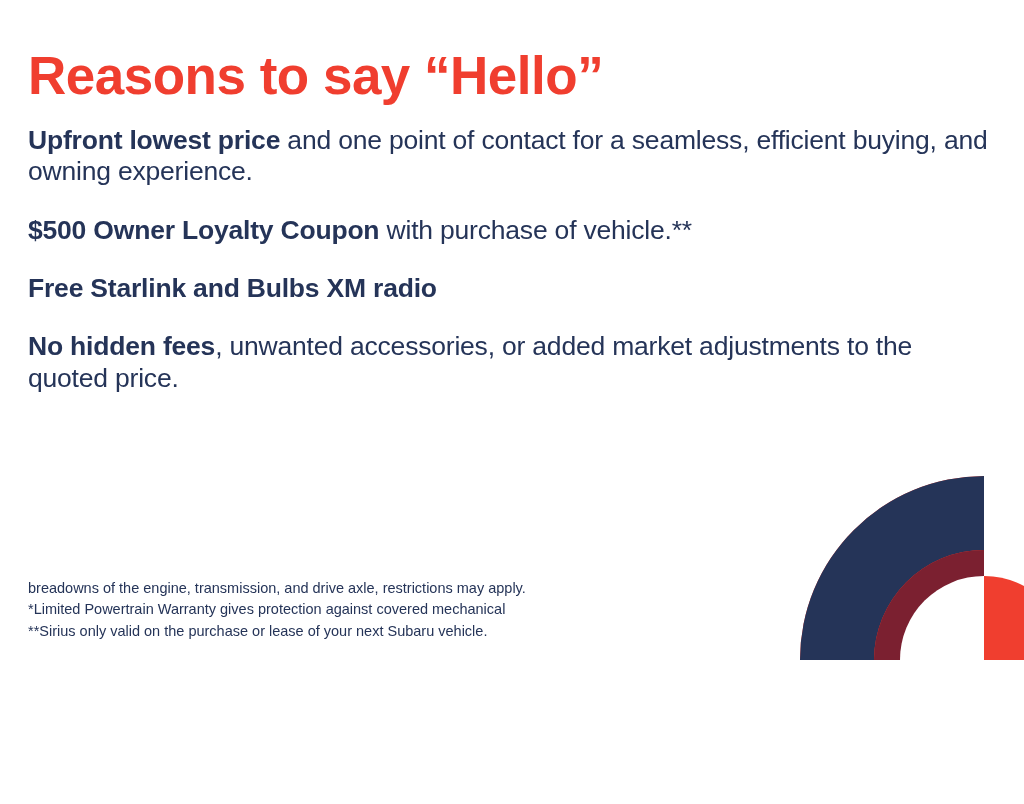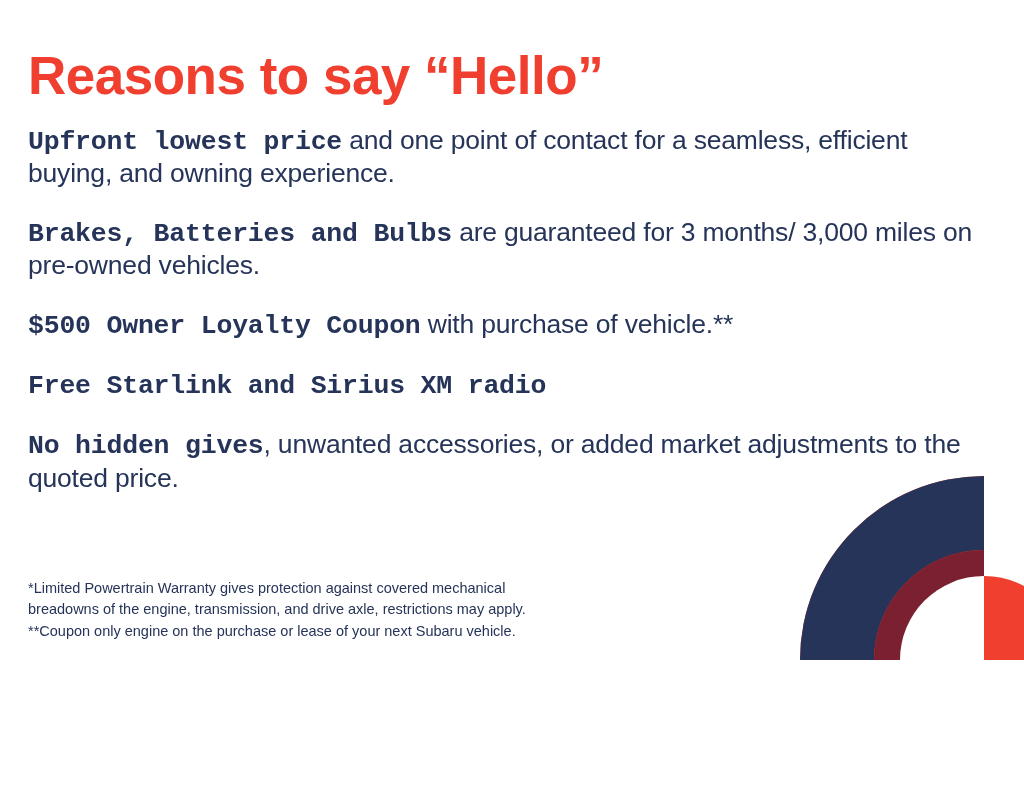--- a/index.html
+++ b/index.html
@@ -56,21 +56,20 @@
     font-size: 26.5px;
     line-height: 1.20;
     margin-bottom: 22px;
     letter-spacing: -0.2px;
   }
   .reason:last-child {
     margin-bottom: 0;
   }
   .reason b {
     font-weight: bold;
-    font-family: Liberation Mono, monospace;
   }
   .reason .rest {
     font-weight: normal;
   }
 
   
   .footnotes {
     position: absolute;
     left: 28px;
     bottom: 18px;
@@ -85,30 +84,29 @@
 </style>
 </head>
 <body>
 
 <div class="page">
 
   <h1 class="headline">Reasons to say “Hello”</h1>
 
   <div class="reasons">
     <p class="reason"><b>Upfront lowest price</b><span class="rest"> and one point of contact for a seamless, efficient buying, and owning experience.</span></p>
-    <p class="reason"><b>Brakes, Batteries and Bulbs</b><span class="rest"> are guaranteed for 3 months/ 3,000 miles on pre-owned vehicles.</span></p>
     <p class="reason"><b>$500 Owner Loyalty Coupon</b><span class="rest"> with purchase of vehicle.**</span></p>
-    <p class="reason"><b>Free Starlink and Sirius XM radio</b><span class="rest"></span></p>
-    <p class="reason"><b>No hidden gives</b><span class="rest">, unwanted accessories, or added market adjustments to the quoted price.</span></p>
+    <p class="reason"><b>Free Starlink and Bulbs XM radio</b><span class="rest"></span></p>
+    <p class="reason"><b>No hidden fees</b><span class="rest">, unwanted accessories, or added market adjustments to the quoted price.</span></p>
   </div>
 
   <div class="footnotes">
+    <div>breadowns of the engine, transmission, and drive axle, restrictions may apply.</div>
     <div>*Limited Powertrain Warranty gives protection against covered mechanical</div>
-    <div>breadowns of the engine, transmission, and drive axle, restrictions may apply.</div>
-    <div>**Coupon only engine on the purchase or lease of your next Subaru vehicle.</div>
+    <div>**Sirius only valid on the purchase or lease of your next Subaru vehicle.</div>
   </div>
 
   <svg class="arcs" viewBox="0 0 420 220">
 
     <path d="M 196 220 A 184 184 0 0 1 380 36 L 380 220 Z" fill="#f03e2f"></path>
 
     <path d="M 196 220 A 184 184 0 0 1 380 36 L 380 110 A 110 110 0 0 0 270 220 Z" fill="#253458"></path>
 
     <path d="M 270 220 A 110 110 0 0 1 380 110 L 380 220 Z" fill="#7b2030"></path>
 

